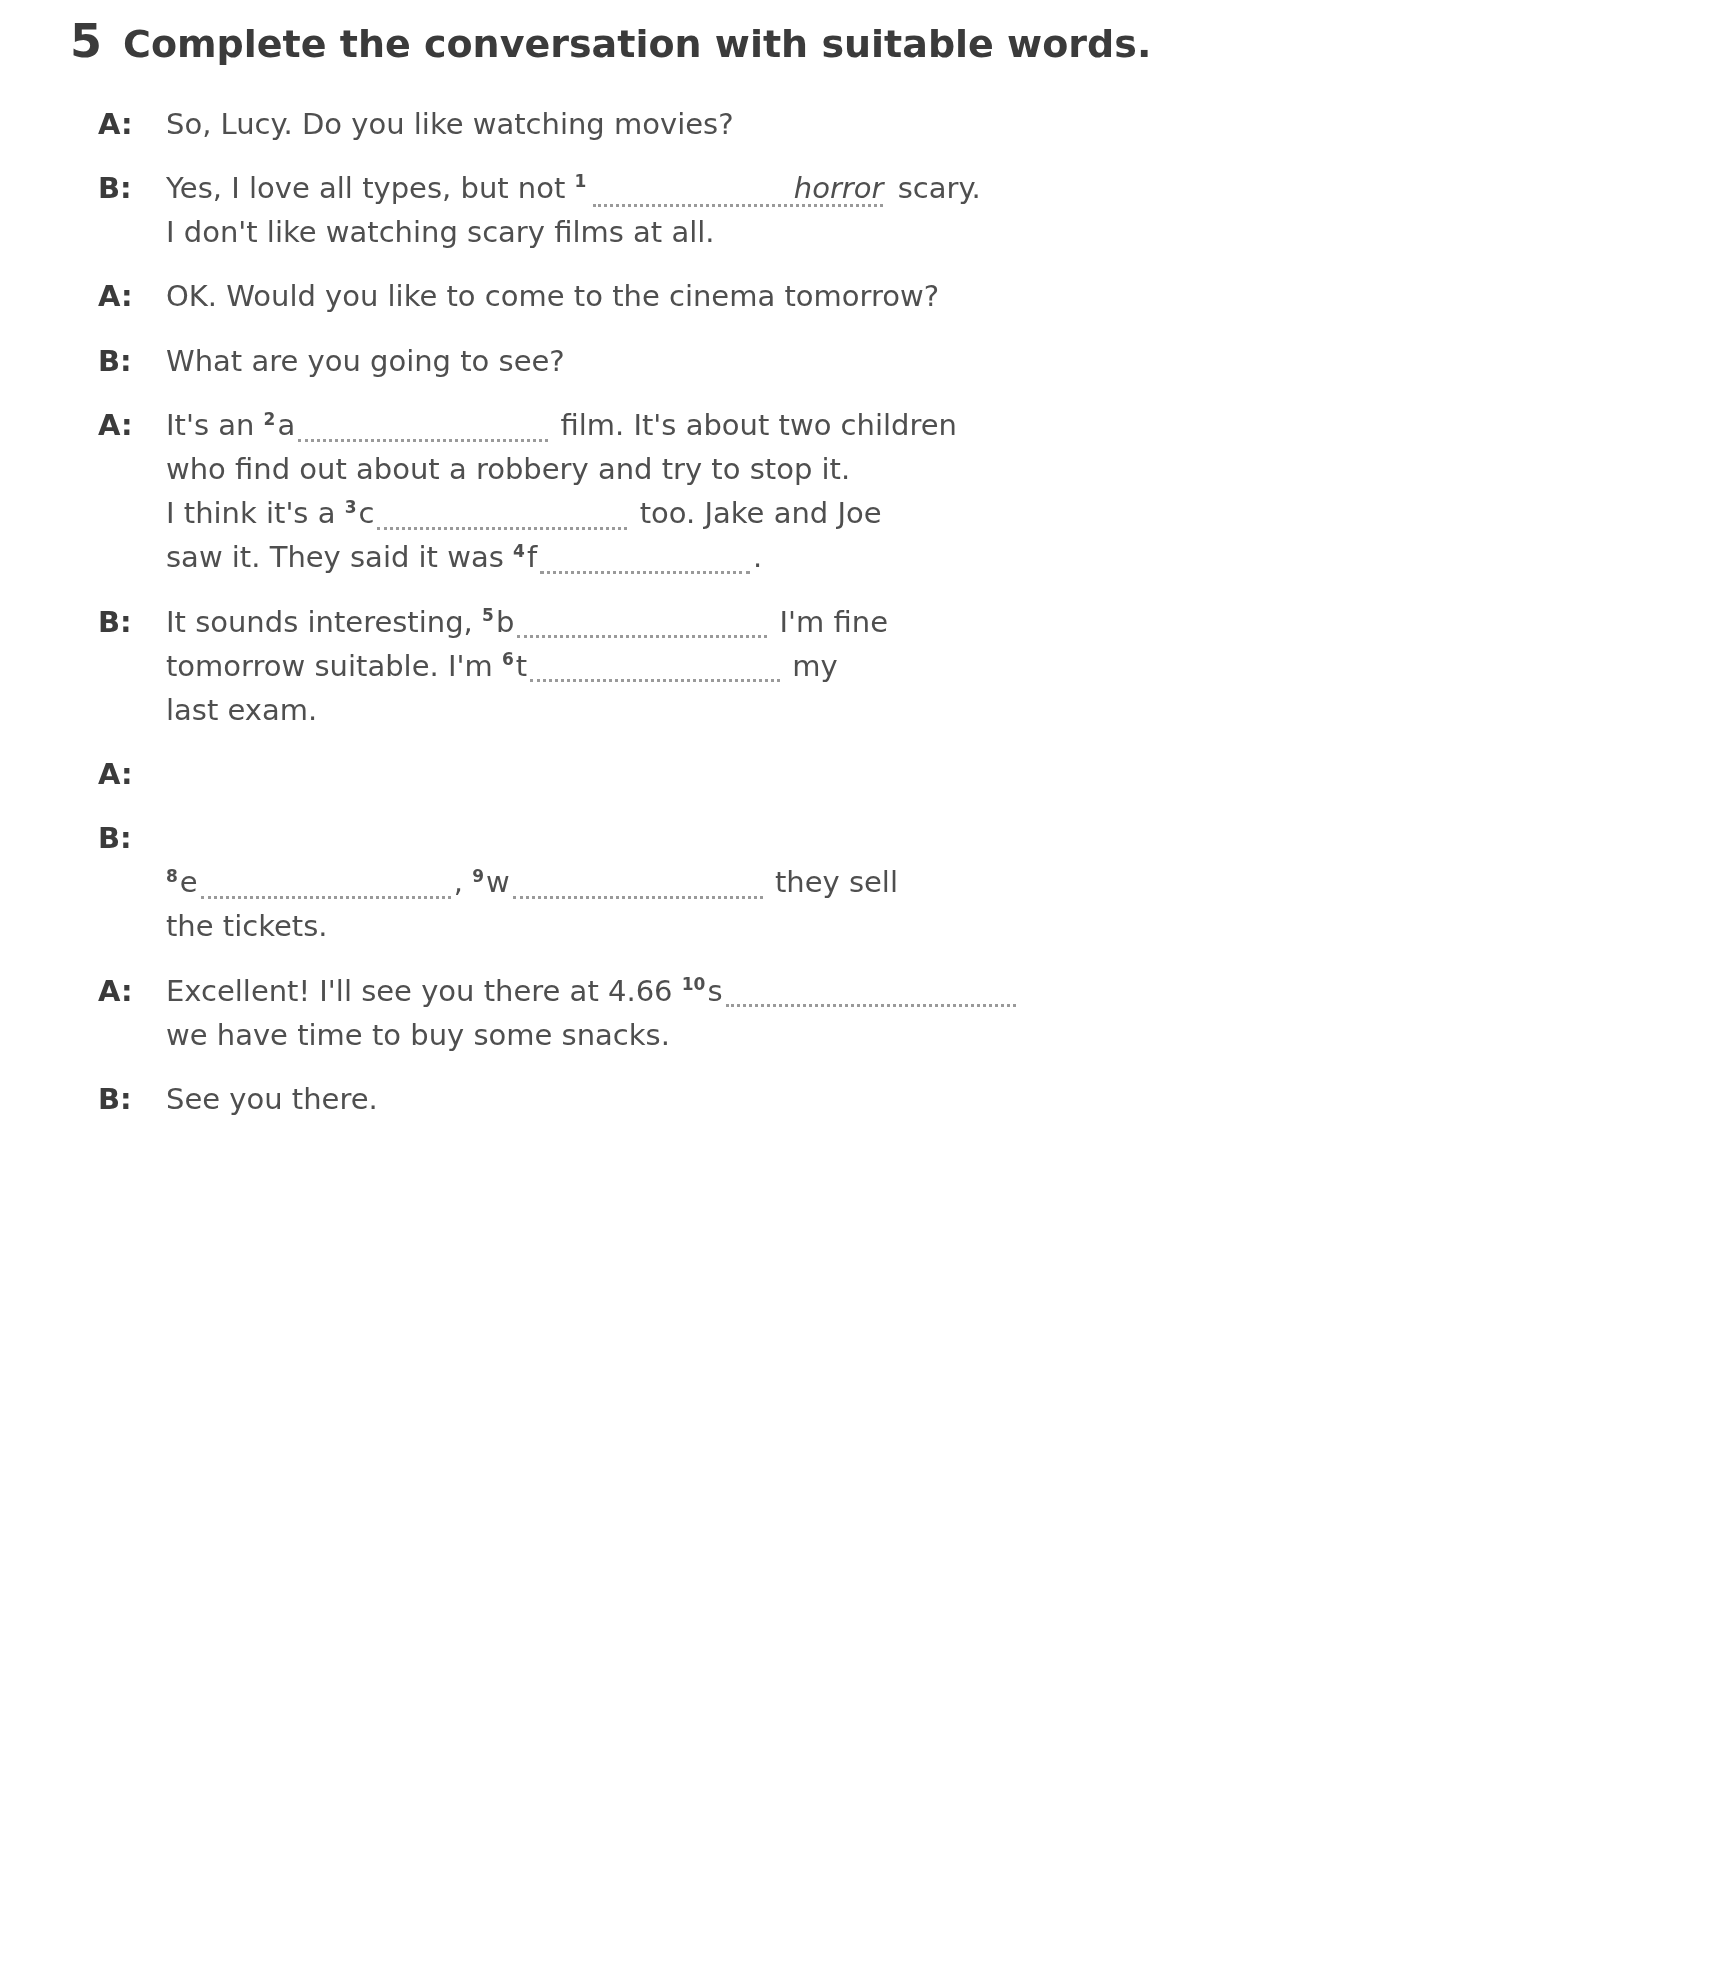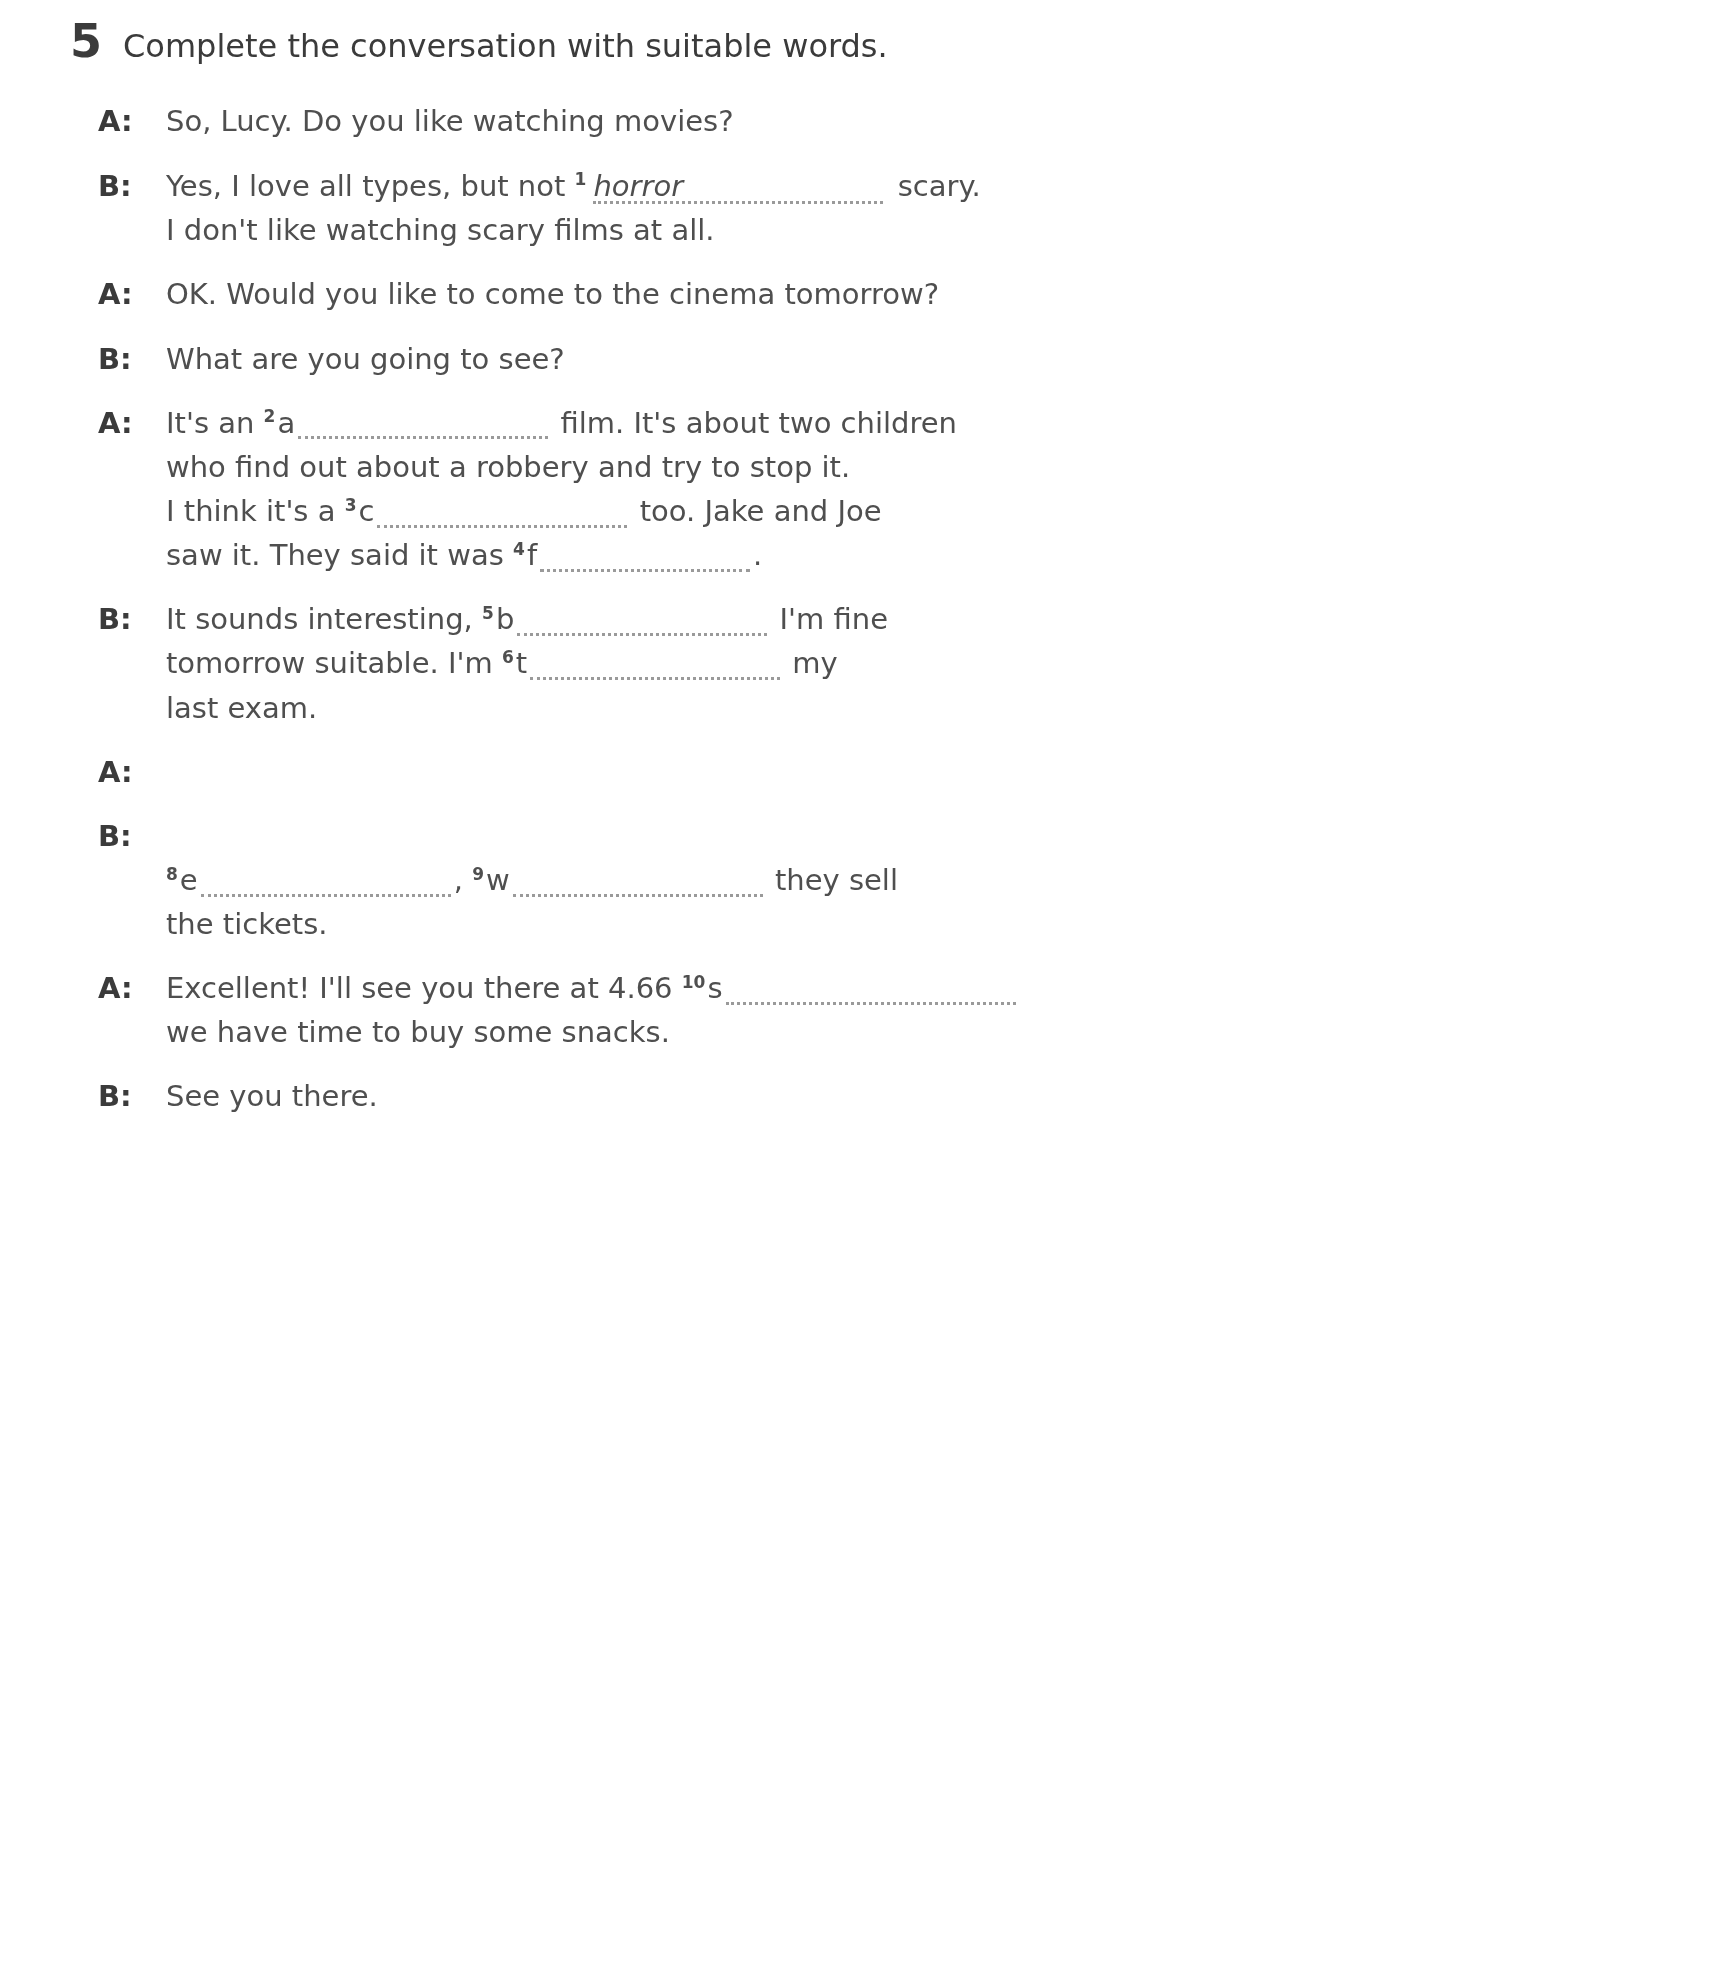--- a/index.html
+++ b/index.html
@@ -30,22 +30,22 @@
   }
   .ex-number {
     font-size: 46px;
     font-weight: bold;
     color: #3b3b3b;
     line-height: 1;
     font-family: "DejaVu Sans", sans-serif;
     letter-spacing: -1px;
   }
   .ex-instruction {
-    font-size: 32px;
-    font-weight: normal;
+    font-size: 38px;
+    font-weight: bold;
     color: #3b3b3b;
     line-height: 1.2;
   }
   
   .dialogue {
     margin-left: 28px;
   }
   .turn {
     display: flex;
     align-items: flex-start;
@@ -84,21 +84,21 @@
     margin: 0 3px;
   }
   .blank.w-md  { width: 210px; }
   .blank.w-lg  { width: 250px; }
   .blank.w-xl  { width: 290px; }
   
   .blank-filled {
     display: inline-block;
     border-bottom: 3px dotted #9a9a9a;
     width: 290px;
-    text-align: left;
+    text-align: right;
     font-style: italic;
     color: #4f4f4f;
     margin: 0 5px;
     line-height: 1.05;
   }
   .stem {
     letter-spacing: 0;
   }
 </style>
 </head>

